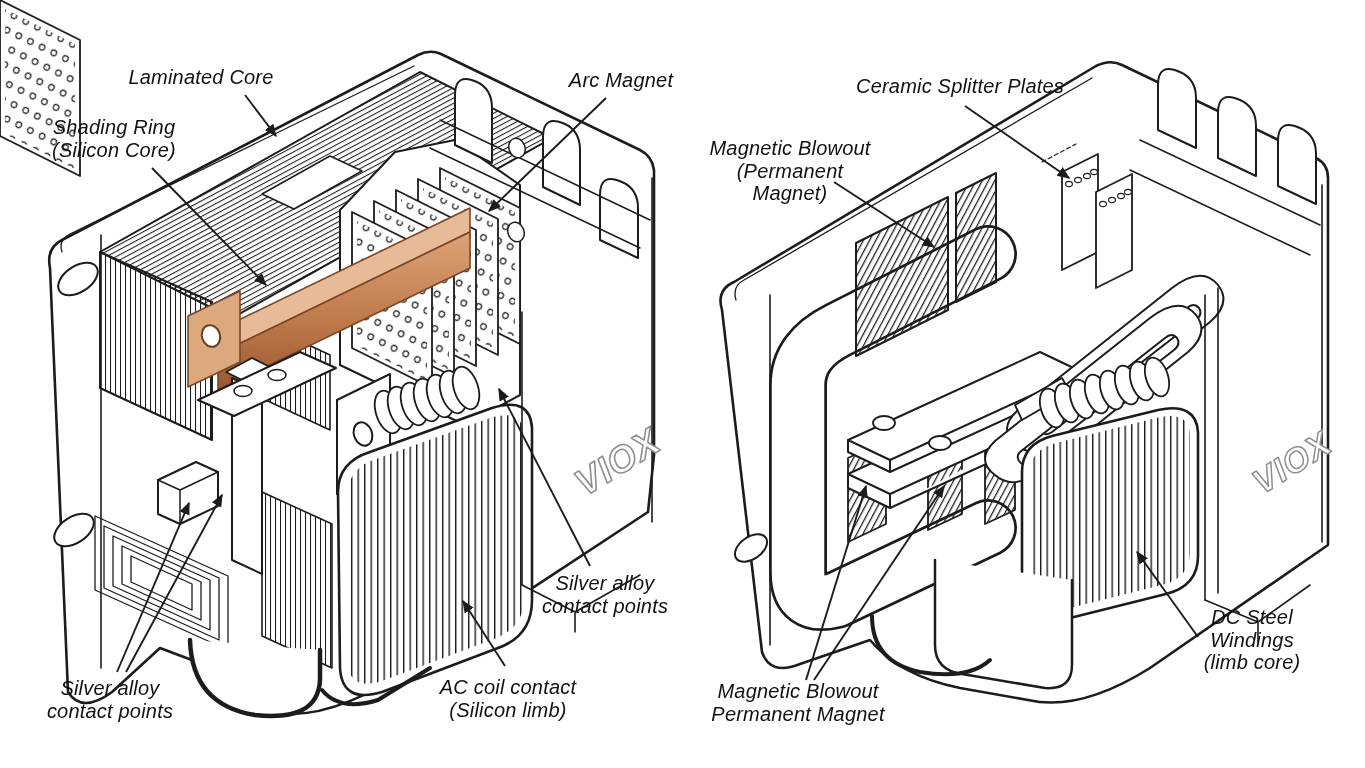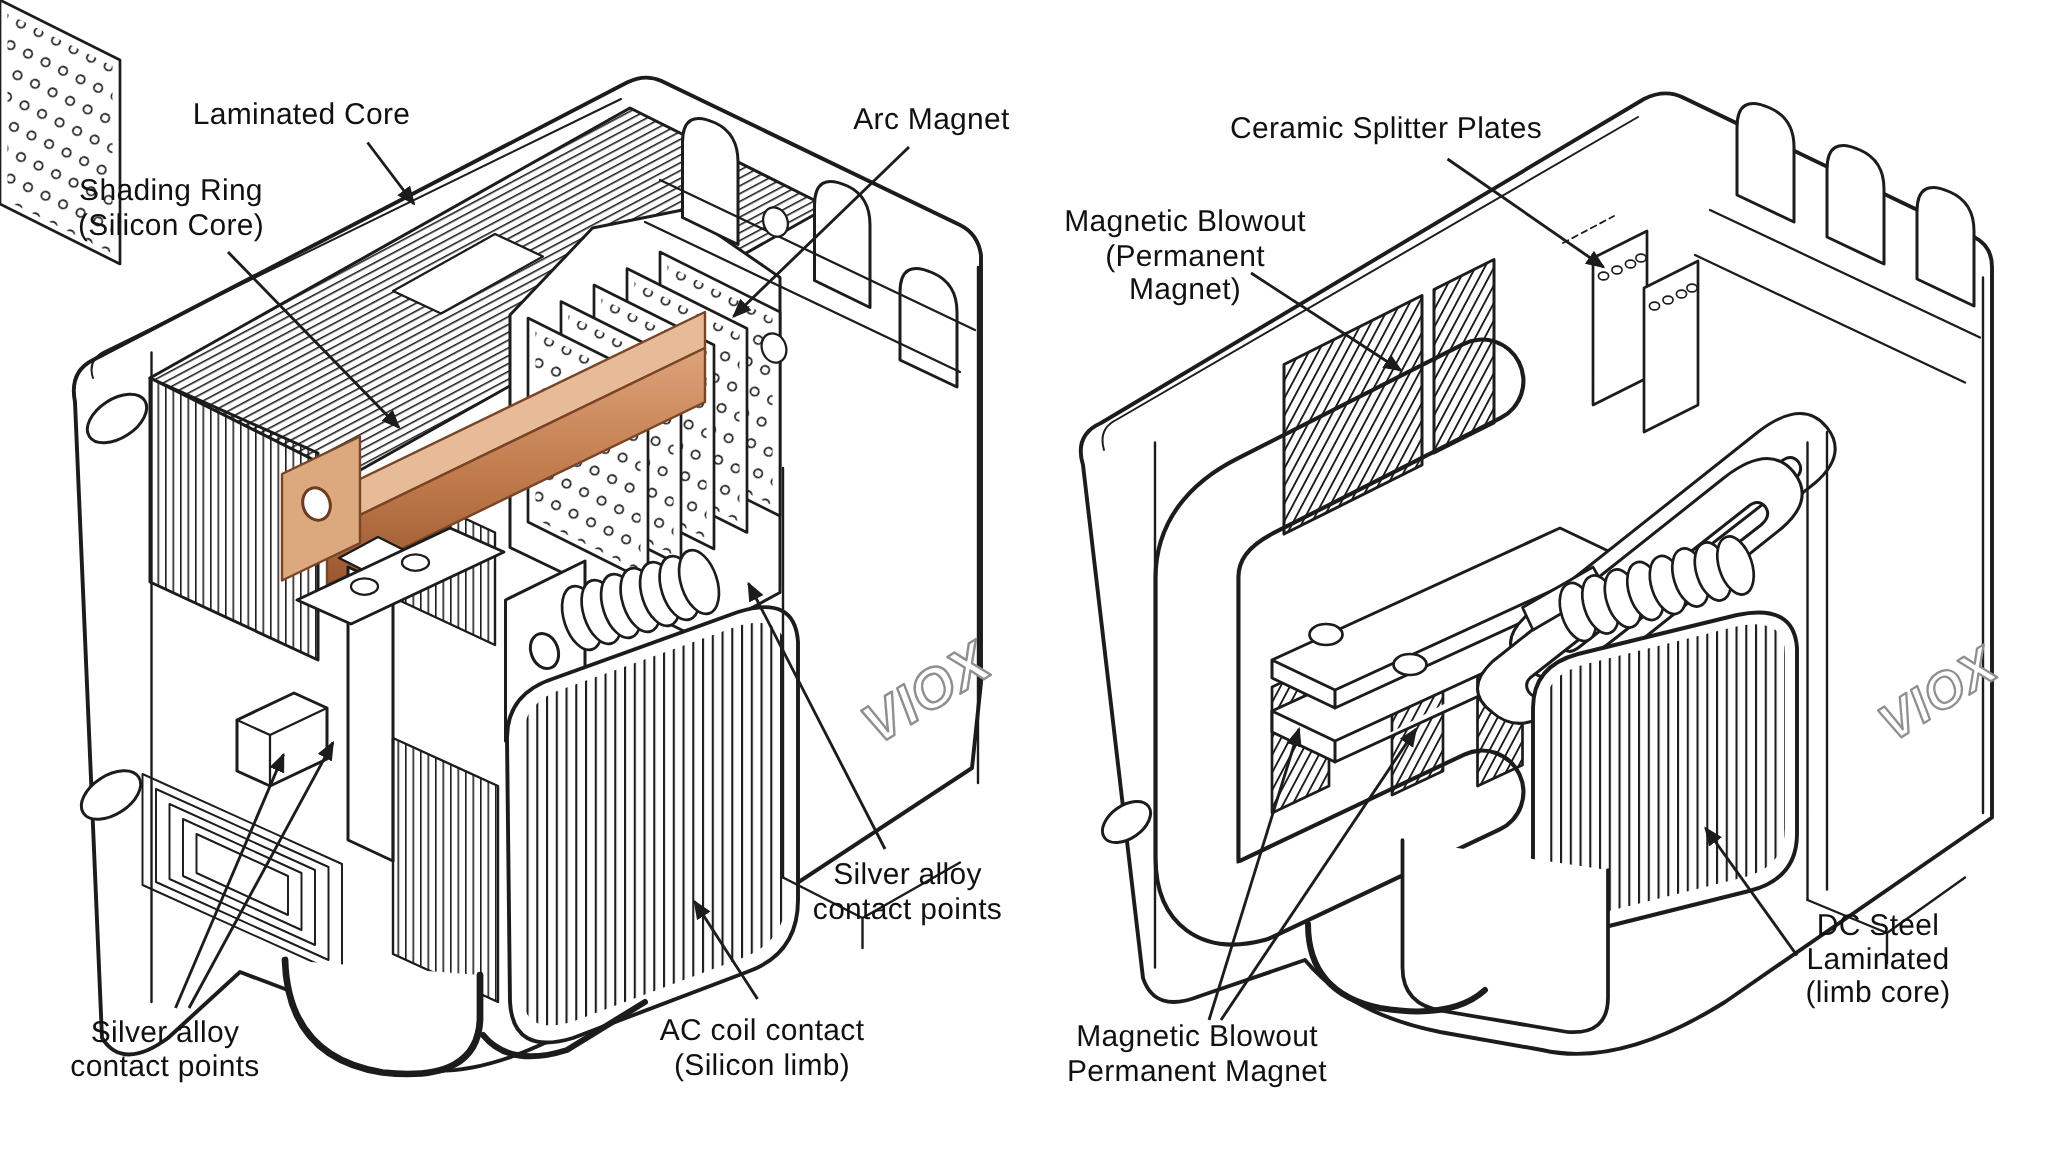--- a/index.html
+++ b/index.html
@@ -1,21 +1,21 @@
 <!DOCTYPE html>
 <html><head>
 <meta charset="utf-8">
 <style>
   html,body{margin:0;padding:0;background:#e9e9e9;}
   #stage{position:relative;width:1365px;height:768px;background:#ffffff;overflow:hidden;
          font-family:"Liberation Sans", sans-serif;}
   #art{position:absolute;left:0;top:0;width:1365px;height:768px;}
   .lbl{position:absolute;transform:translate(-50%,-50%);text-align:center;
        color:#111;font-size:20px;line-height:1.13;white-space:nowrap;letter-spacing:.2px;}
-  .lbl span{display:block;}
+  .lbl span{display:block;font-style:italic;}
 </style>
 </head>
 <body>
 
 <div id="stage">
 
 <svg id="art" viewBox="0 0 1365 768">
   <defs>
     <pattern id="lam" width="5" height="8" patternUnits="userSpaceOnUse">
       <path d="M0.5,0 V8" stroke="#1c1c1c" stroke-width="1.1"></path>
@@ -240,21 +240,21 @@
 <div class="lbl" style="left:201px;top:77px">
   <span>Laminated Core</span>
 </div>
 <div class="lbl" style="left:114px;top:139px">
   <span>Shading Ring</span>
   <span>(Silicon Core)</span>
 </div>
 <div class="lbl" style="left:621px;top:80px">
   <span>Arc Magnet</span>
 </div>
-<div class="lbl" style="left:924px;top:86px">
+<div class="lbl" style="left:960px;top:86px">
   <span>Ceramic Splitter Plates</span>
 </div>
 <div class="lbl" style="left:790px;top:171px">
   <span>Magnetic Blowout</span>
   <span>(Permanent</span>
   <span>Magnet)</span>
 </div>
 <div class="lbl" style="left:605px;top:595px">
   <span>Silver alloy</span>
   <span>contact points</span>
@@ -266,17 +266,17 @@
 <div class="lbl" style="left:110px;top:700px">
   <span>Silver alloy</span>
   <span>contact points</span>
 </div>
 <div class="lbl" style="left:798px;top:703px">
   <span>Magnetic Blowout</span>
   <span>Permanent Magnet</span>
 </div>
 <div class="lbl" style="left:1252px;top:640px">
   <span>DC Steel</span>
-  <span>Laminated</span>
+  <span>Windings</span>
   <span>(limb core)</span>
 </div>
 
 </div>
 
 </body></html>

